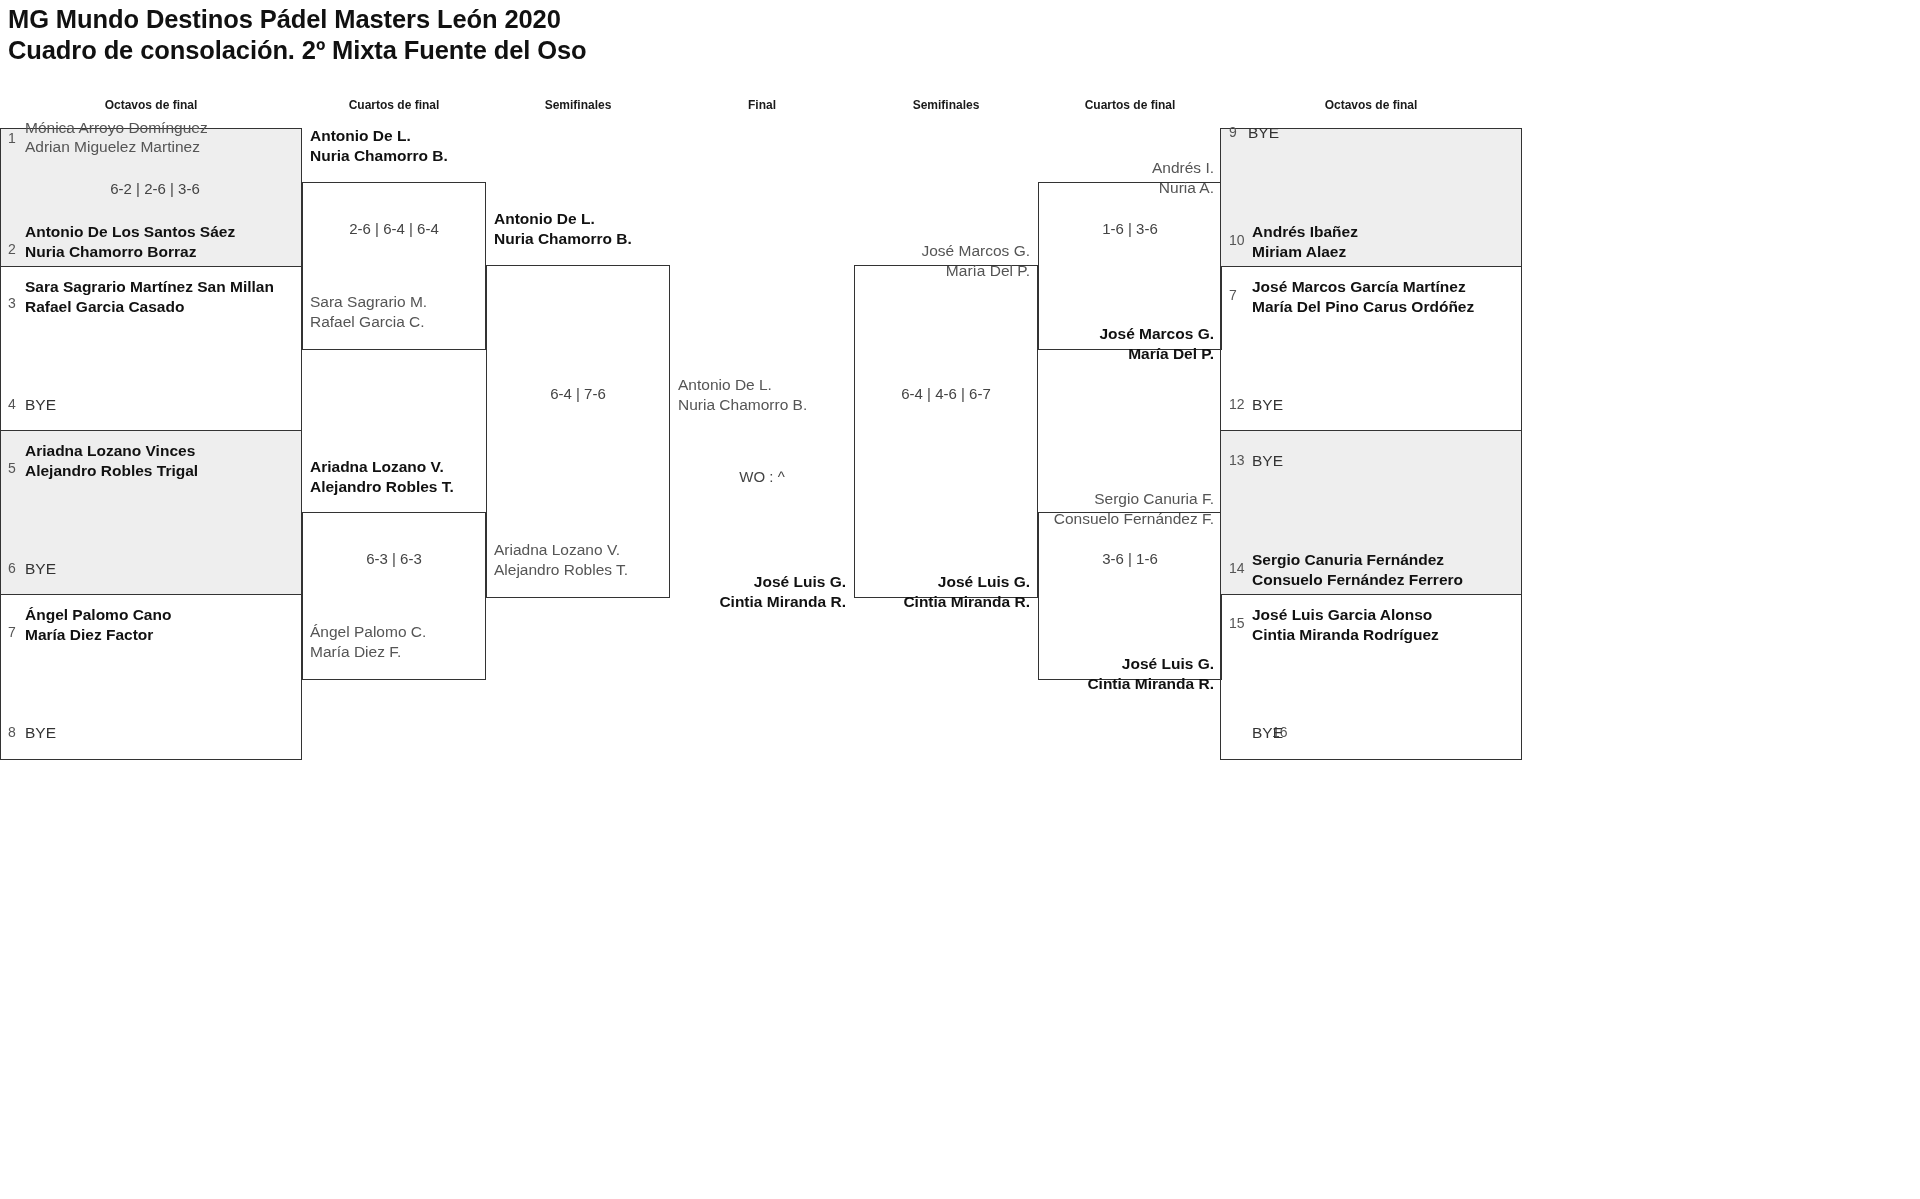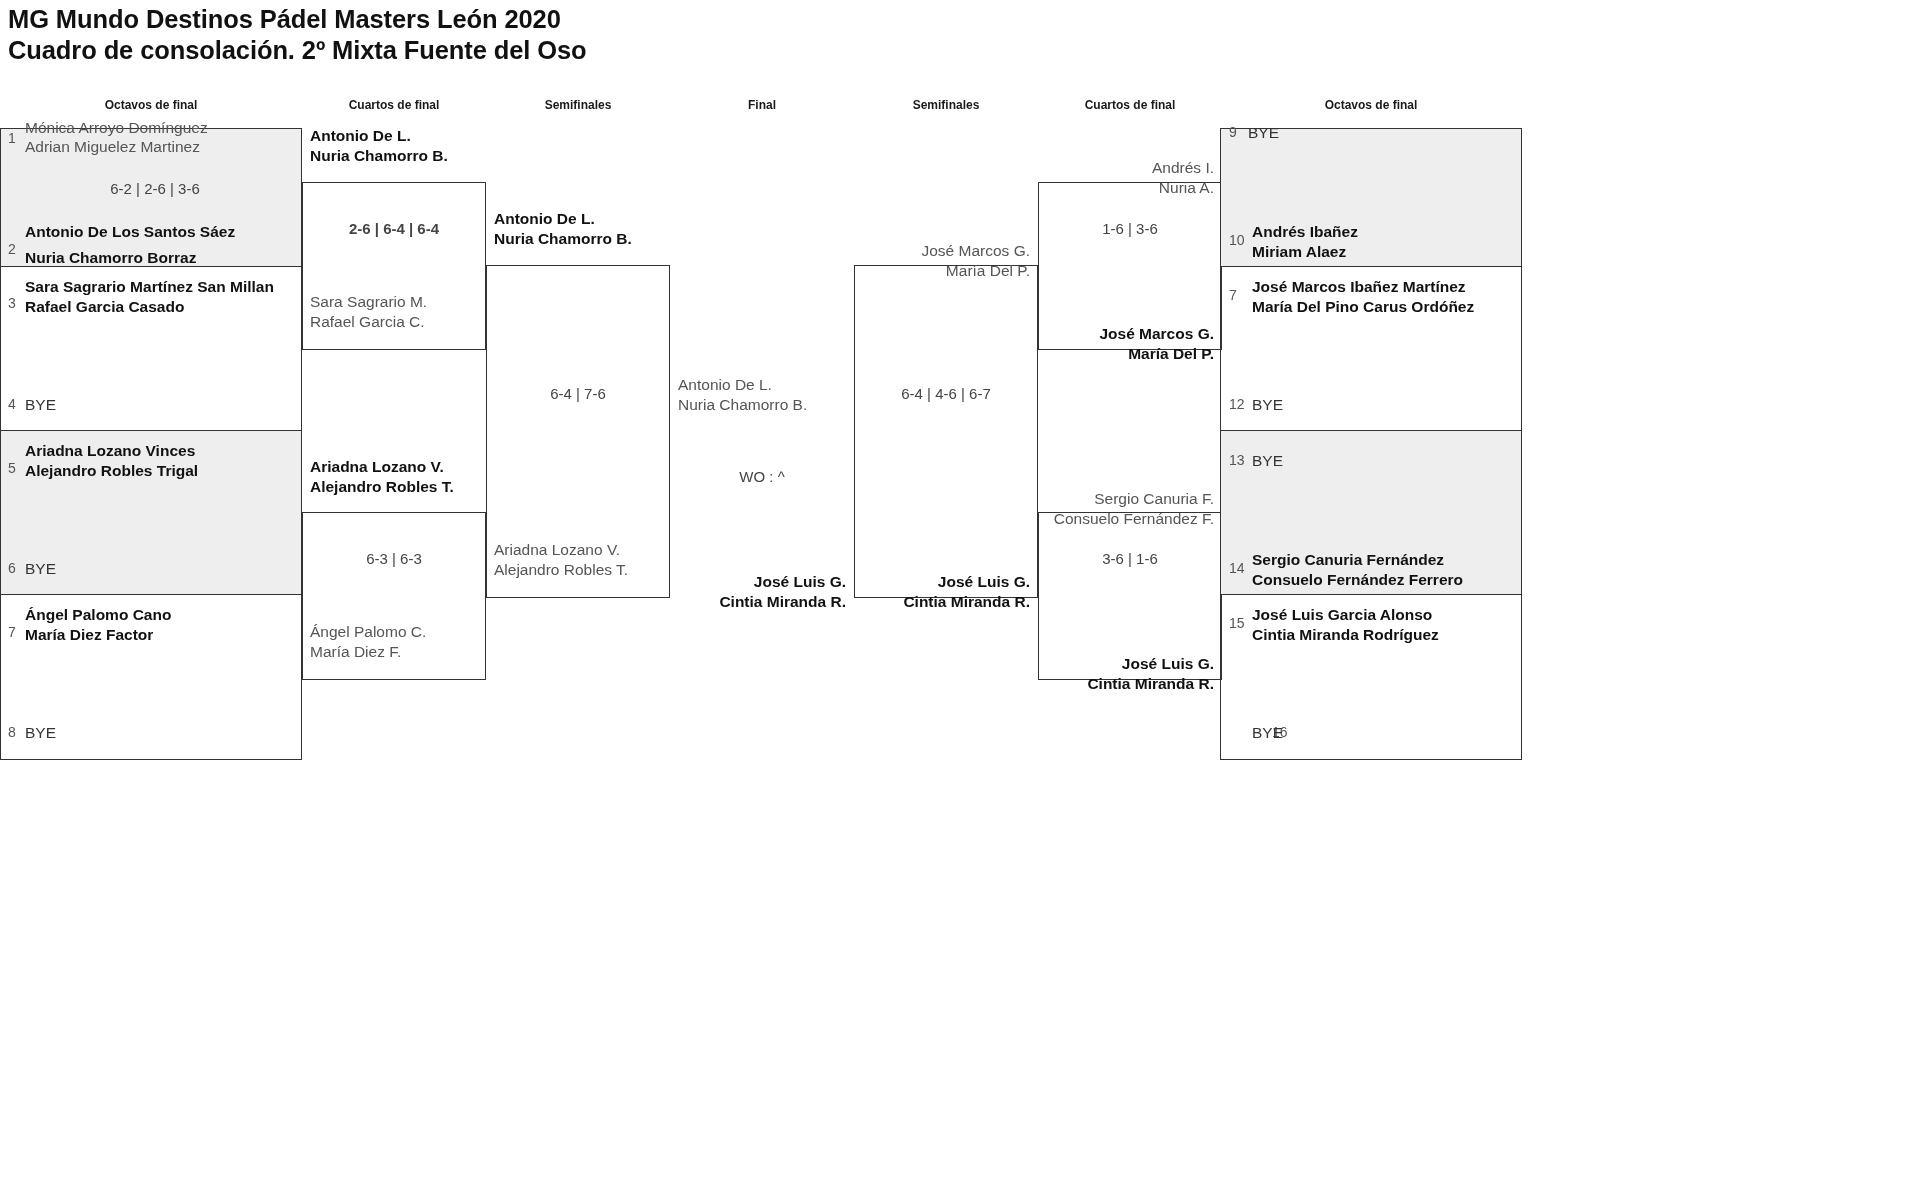--- a/index.html
+++ b/index.html
@@ -87,21 +87,21 @@
   <div class="ln-t" style="left:0px; top:430px; width:302px;"></div>
   <div class="ln-t" style="left:0px; top:594px; width:302px;"></div>
 
   <div class="seed" style="left:8px; top:130px;">1</div>
   <div class="nm loser" style="left:25px; top:118px;">Mónica Arroyo Domínguez</div>
   <div class="nm loser" style="left:25px; top:137px;">Adrian Miguelez Martinez</div>
   <div class="score" style="left:25px; top:179px; width:260px;">6-2 | 2-6 | 3-6</div>
 
   <div class="seed" style="left:8px; top:241px;">2</div>
   <div class="nm winner" style="left:25px; top:222px;">Antonio De Los Santos Sáez</div>
-  <div class="nm winner" style="left:25px; top:248px;">Nuria Chamorro Borraz</div>
+  <div class="nm winner" style="left:25px; top:242px;">Nuria Chamorro Borraz</div>
 
   <div class="seed" style="left:8px; top:295px;">3</div>
   <div class="nm winner" style="left:25px; top:277px;">Sara Sagrario Martínez San Millan</div>
   <div class="nm winner" style="left:25px; top:297px;">Rafael Garcia Casado</div>
 
   <div class="seed" style="left:8px; top:396px;">4</div>
   <div class="bye" style="left:25px; top:395px;">BYE</div>
 
   <div class="seed" style="left:8px; top:460px;">5</div>
   <div class="nm winner" style="left:25px; top:441px;">Ariadna Lozano Vinces</div>
@@ -115,21 +115,21 @@
   <div class="nm winner" style="left:25px; top:625px;">María Diez Factor</div>
 
   <div class="seed" style="left:8px; top:724px;">8</div>
   <div class="bye" style="left:25px; top:723px;">BYE</div>
 
   <div class="bx" style="left:302px; top:182px; width:184px; height:168px;"></div>
   <div class="bx" style="left:302px; top:512px; width:184px; height:168px;"></div>
 
   <div class="nm winner" style="left:310px; top:126px;">Antonio De L.</div>
   <div class="nm winner" style="left:310px; top:146px;">Nuria Chamorro B.</div>
-  <div class="score" style="left:302px; top:219px; width:184px;font-weight:bold;">2-6 | 6-4 | 6-4</div>
+  <div class="score" style="left:302px; top:219px; width:184px;">2-6 | 6-4 | 6-4</div>
   <div class="nm loser" style="left:310px; top:292px;">Sara Sagrario M.</div>
   <div class="nm loser" style="left:310px; top:312px;">Rafael Garcia C.</div>
 
   <div class="nm winner" style="left:310px; top:457px;">Ariadna Lozano V.</div>
   <div class="nm winner" style="left:310px; top:477px;">Alejandro Robles T.</div>
   <div class="score" style="left:302px; top:549px; width:184px;">6-3 | 6-3</div>
   <div class="nm loser" style="left:310px; top:622px;">Ángel Palomo C.</div>
   <div class="nm loser" style="left:310px; top:642px;">María Diez F.</div>
 
   <div class="bx" style="left:486px; top:265px; width:184px; height:333px;"></div>
@@ -177,21 +177,21 @@
   <div class="ln-t" style="left:1220px; top:594px; width:302px;"></div>
 
   <div class="seed" style="left:1229px; top:124px;">9</div>
   <div class="bye" style="left:1248px; top:123px;">BYE</div>
 
   <div class="seed" style="left:1229px; top:232px;">10</div>
   <div class="nm winner" style="left:1252px; top:222px;">Andrés Ibañez</div>
   <div class="nm winner" style="left:1252px; top:242px;">Miriam Alaez</div>
 
   <div class="seed" style="left:1229px; top:287px;">7</div>
-  <div class="nm winner" style="left:1252px; top:277px;">José Marcos Ibañez Martínez</div>
+  <div class="nm winner" style="left:1252px; top:277px;">José Marcos García Martínez</div>
   <div class="nm winner" style="left:1252px; top:297px;">María Del Pino Carus Ordóñez</div>
 
   <div class="seed" style="left:1229px; top:396px;">12</div>
   <div class="bye" style="left:1252px; top:395px;">BYE</div>
 
   <div class="seed" style="left:1229px; top:452px;">13</div>
   <div class="bye" style="left:1252px; top:451px;">BYE</div>
 
   <div class="seed" style="left:1229px; top:560px;">14</div>
   <div class="nm winner" style="left:1252px; top:550px;">Sergio Canuria Fernández</div>

